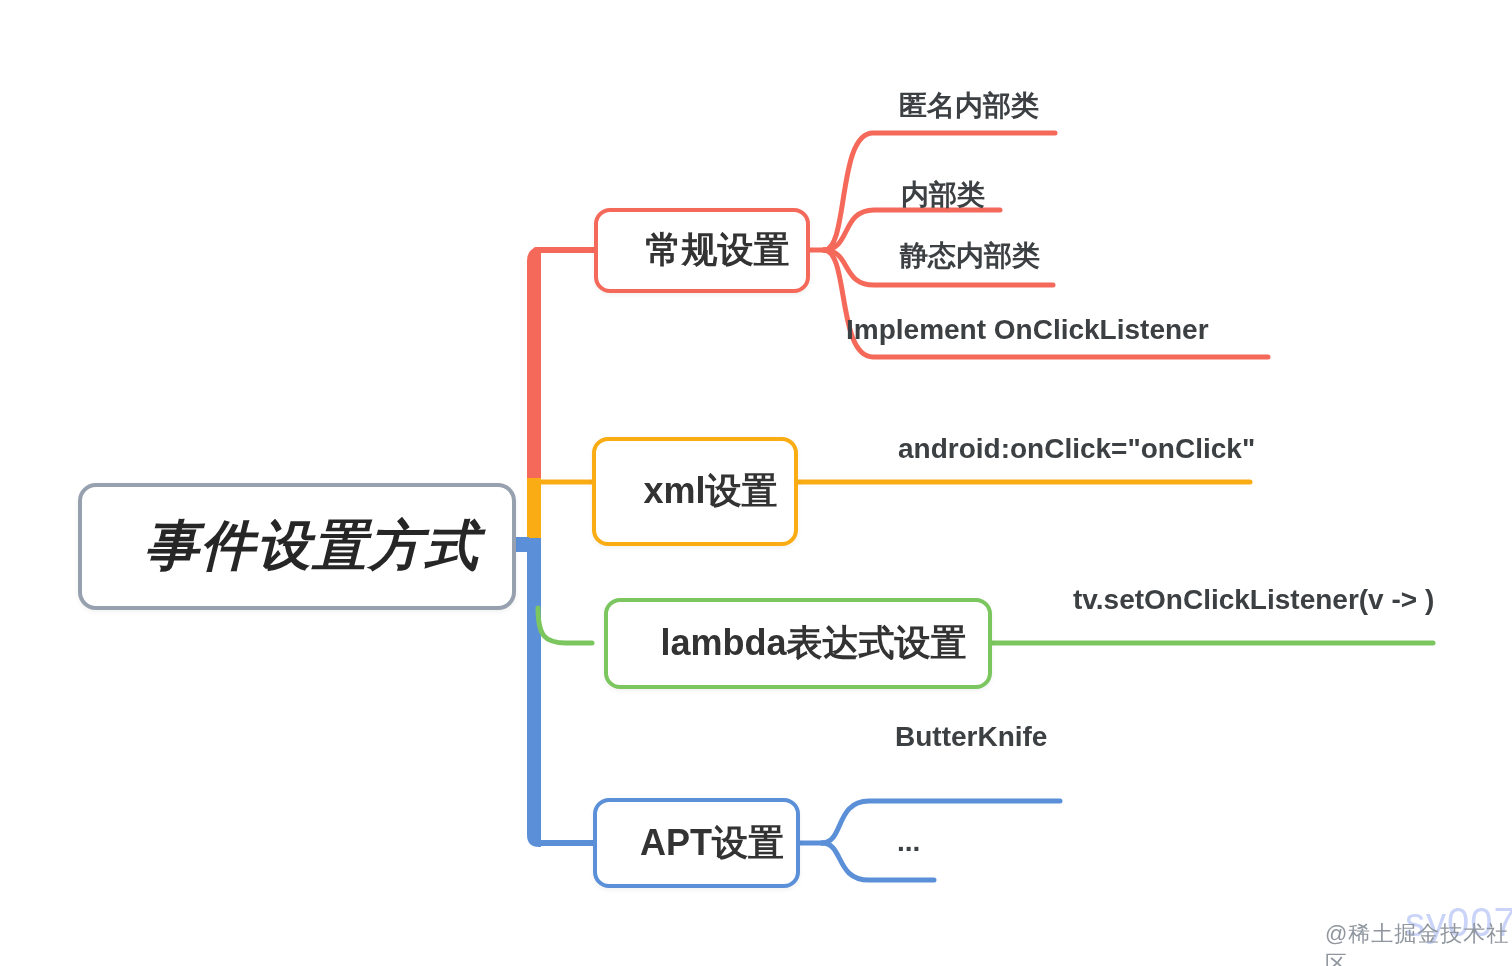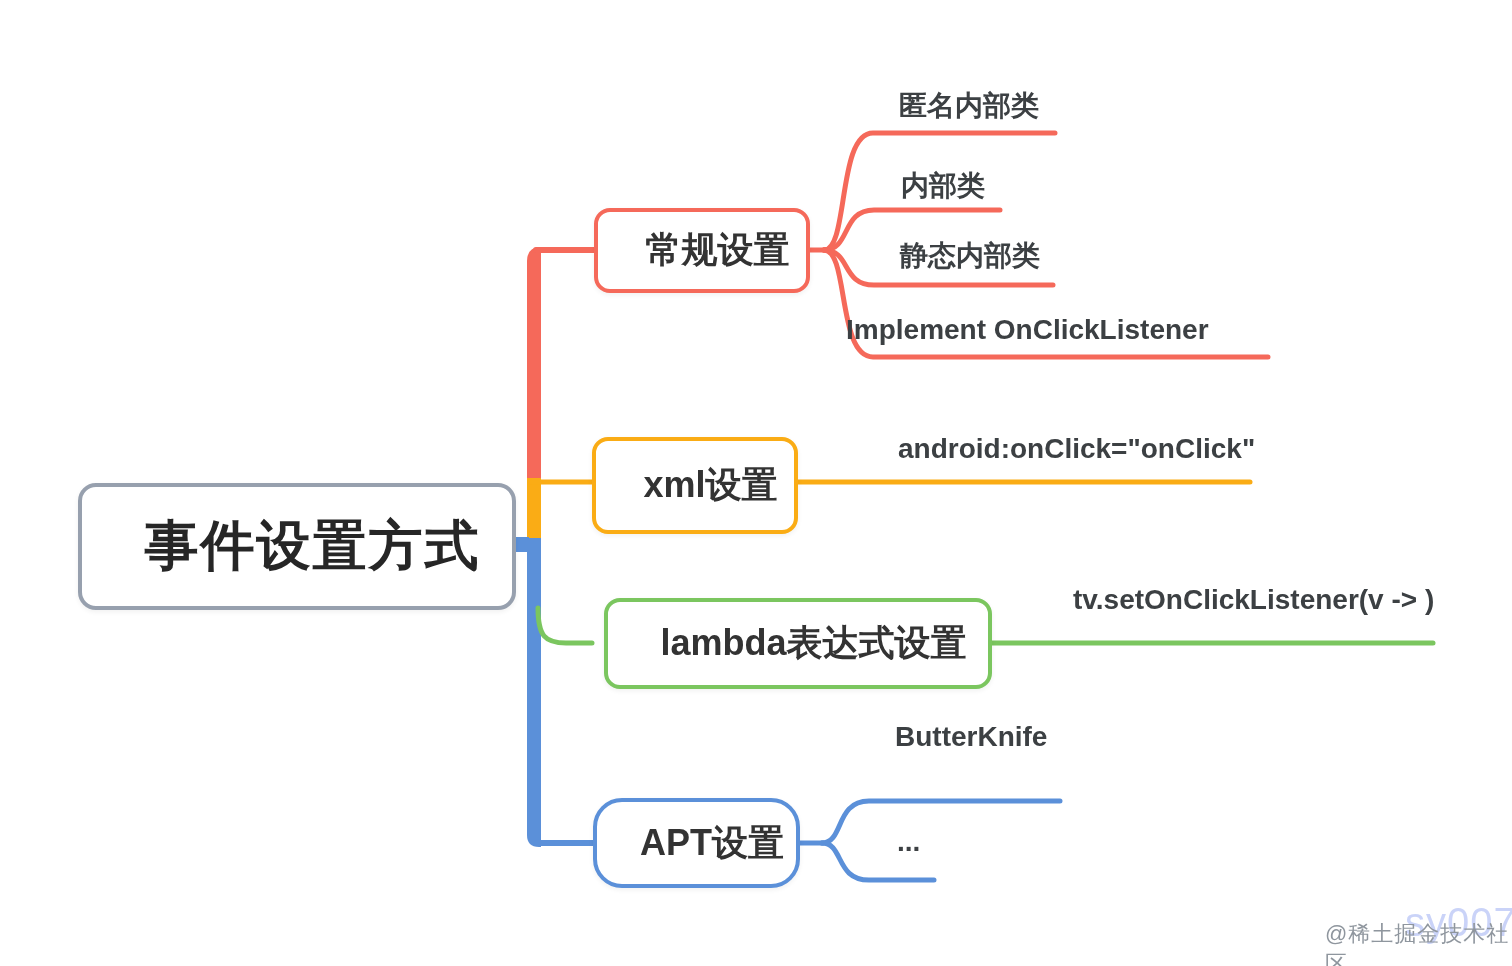--- a/index.html
+++ b/index.html
@@ -15,21 +15,21 @@
     box-shadow:0 2px 5px rgba(0,0,0,0.06);
     box-sizing:border-box;
     padding-left:31px;
   }
   .node.root{
     left:78px;top:483px;width:438px;height:127px;
     font-size:54px;color:#262626;letter-spacing:2px;border-width:4px;border-radius:18px;
   }
   .node.branch{font-size:36px;}
   .node.branch-regular{left:594px;top:208px;width:216px;height:85px;}
-  .node.branch-xml{left:592px;top:437px;width:206px;height:97px;text-align:center;}
+  .node.branch-xml{left:592px;top:437px;width:206px;height:109px;text-align:center;}
   .node.branch-lambda{left:592px;top:598px;width:388px;height:91px;}
   .node.branch-apt{left:593px;top:798px;width:207px;height:90px;}
   .leaf{
     position:absolute;font-size:28px;line-height:1.15;color:#3c4043;white-space:nowrap;font-weight:bold;
   }
   .wm-sig{
     position:absolute;left:1405px;top:900px;font-size:40px;color:#96a9f2;opacity:0.5;
     letter-spacing:1px;
   }
   .wm-community{
@@ -67,29 +67,29 @@
 
     <path d="M798 482 H1250" fill="none" stroke-width="5" stroke-linecap="round" stroke="#FAAC15"></path>
 
     <path d="M980 643 H1433" fill="none" stroke-width="5" stroke-linecap="round" stroke="#7BC65F"></path>
 
     <path d="M800 843 H824" fill="none" stroke-width="5" stroke-linecap="round" stroke="#5B90D9"></path>
     <path d="M822 843 C844 843 835 801 869 801 H1060" fill="none" stroke-width="5" stroke-linecap="round" stroke="#5B90D9"></path>
     <path d="M822 843 C844 843 835 880 869 880 H934" fill="none" stroke-width="5" stroke-linecap="round" stroke="#5B90D9"></path>
   </svg>
 
-  <div class="node root" style="border-color: rgb(151, 160, 174);">事件设置方式</div>
+  <div class="node root" style="border-color: rgb(151, 160, 174); font-style: italic;">事件设置方式</div>
 
   <div class="node branch branch-regular" style="border-color: rgb(245, 105, 90);">常规设置</div>
   <div class="node branch branch-xml" style="border-color: rgb(250, 172, 21);">xml设置</div>
   <div class="node branch branch-lambda" style="border-color: rgb(123, 198, 95); margin-left: 12px;">lambda表达式设置</div>
-  <div class="node branch branch-apt" style="border-color: rgb(91, 144, 217); border-radius: 29px;">APT设置</div>
+  <div class="node branch branch-apt" style="border-color: rgb(91, 144, 217);">APT设置</div>
 
   <div class="leaf" style="left:899px;top:90px">匿名内部类</div>
-  <div class="leaf" style="left:901px;top:170px">内部类</div>
+  <div class="leaf" style="left:901px;top:179px">内部类</div>
   <div class="leaf" style="left:900px;top:240px">静态内部类</div>
   <div class="leaf" style="left:846px;top:314px">Implement OnClickListener</div>
   <div class="leaf" style="left:898px;top:433px">android:onClick="onClick"</div>
   <div class="leaf" style="left:1073px;top:584px">tv.setOnClickListener(v -&gt; )</div>
   <div class="leaf" style="left:895px;top:721px">ButterKnife</div>
   <div class="leaf" style="left:897px;top:826px">...</div>
 
   <div class="wm-sig">sy007</div>
   <div class="wm-community">@稀土掘金技术社区</div>
 

